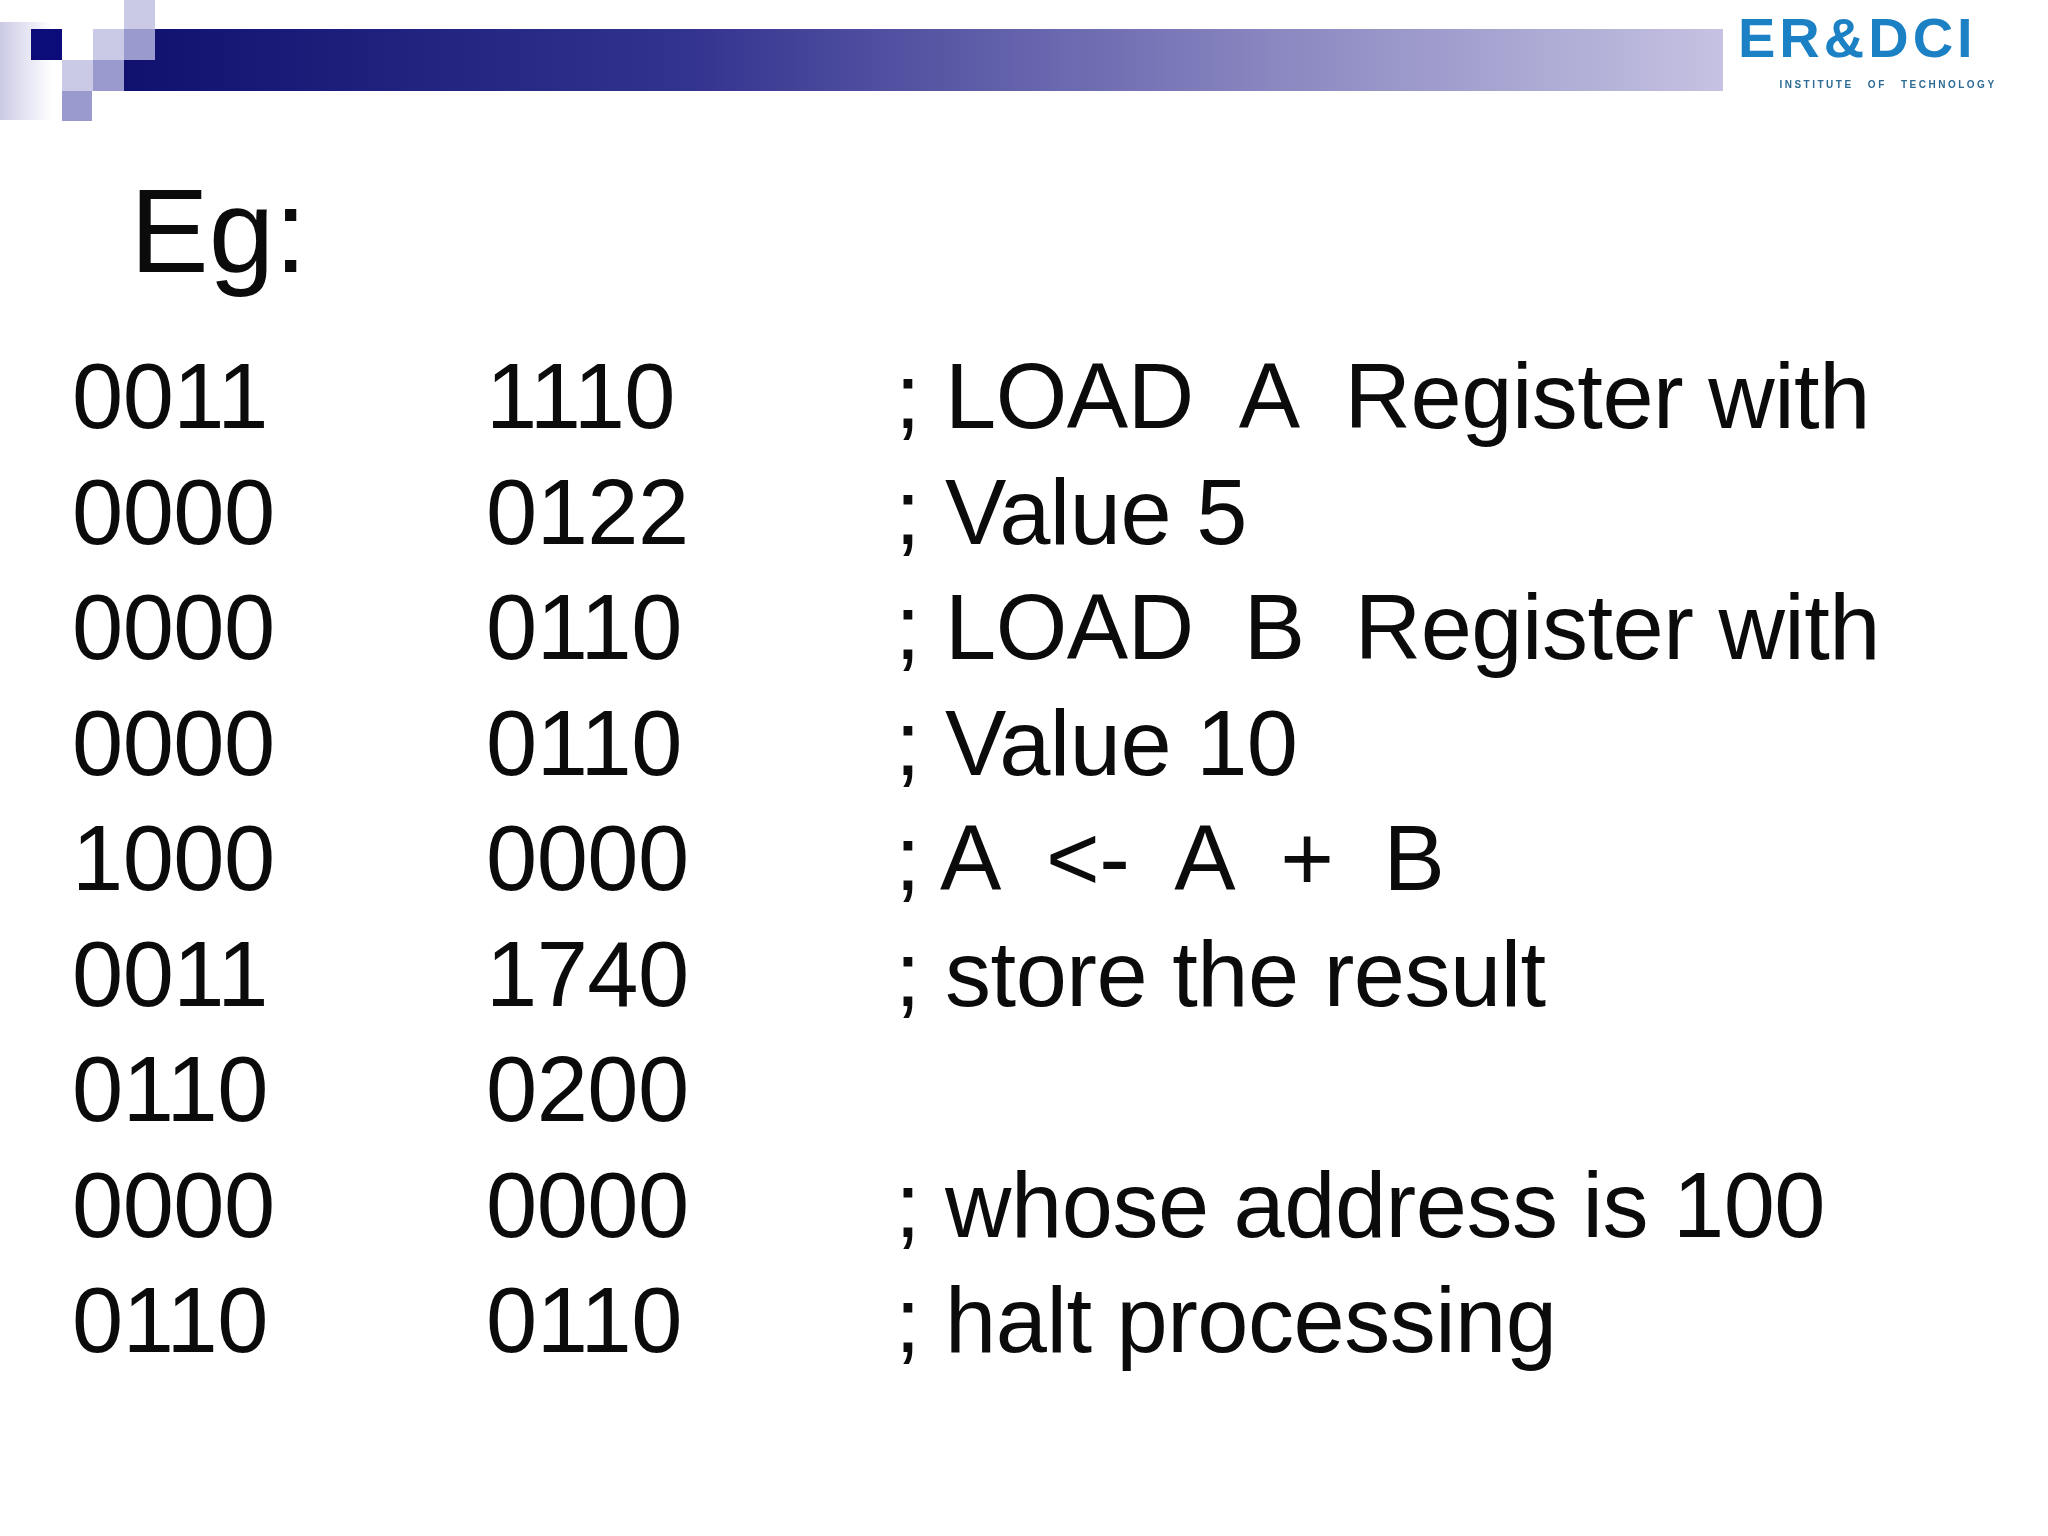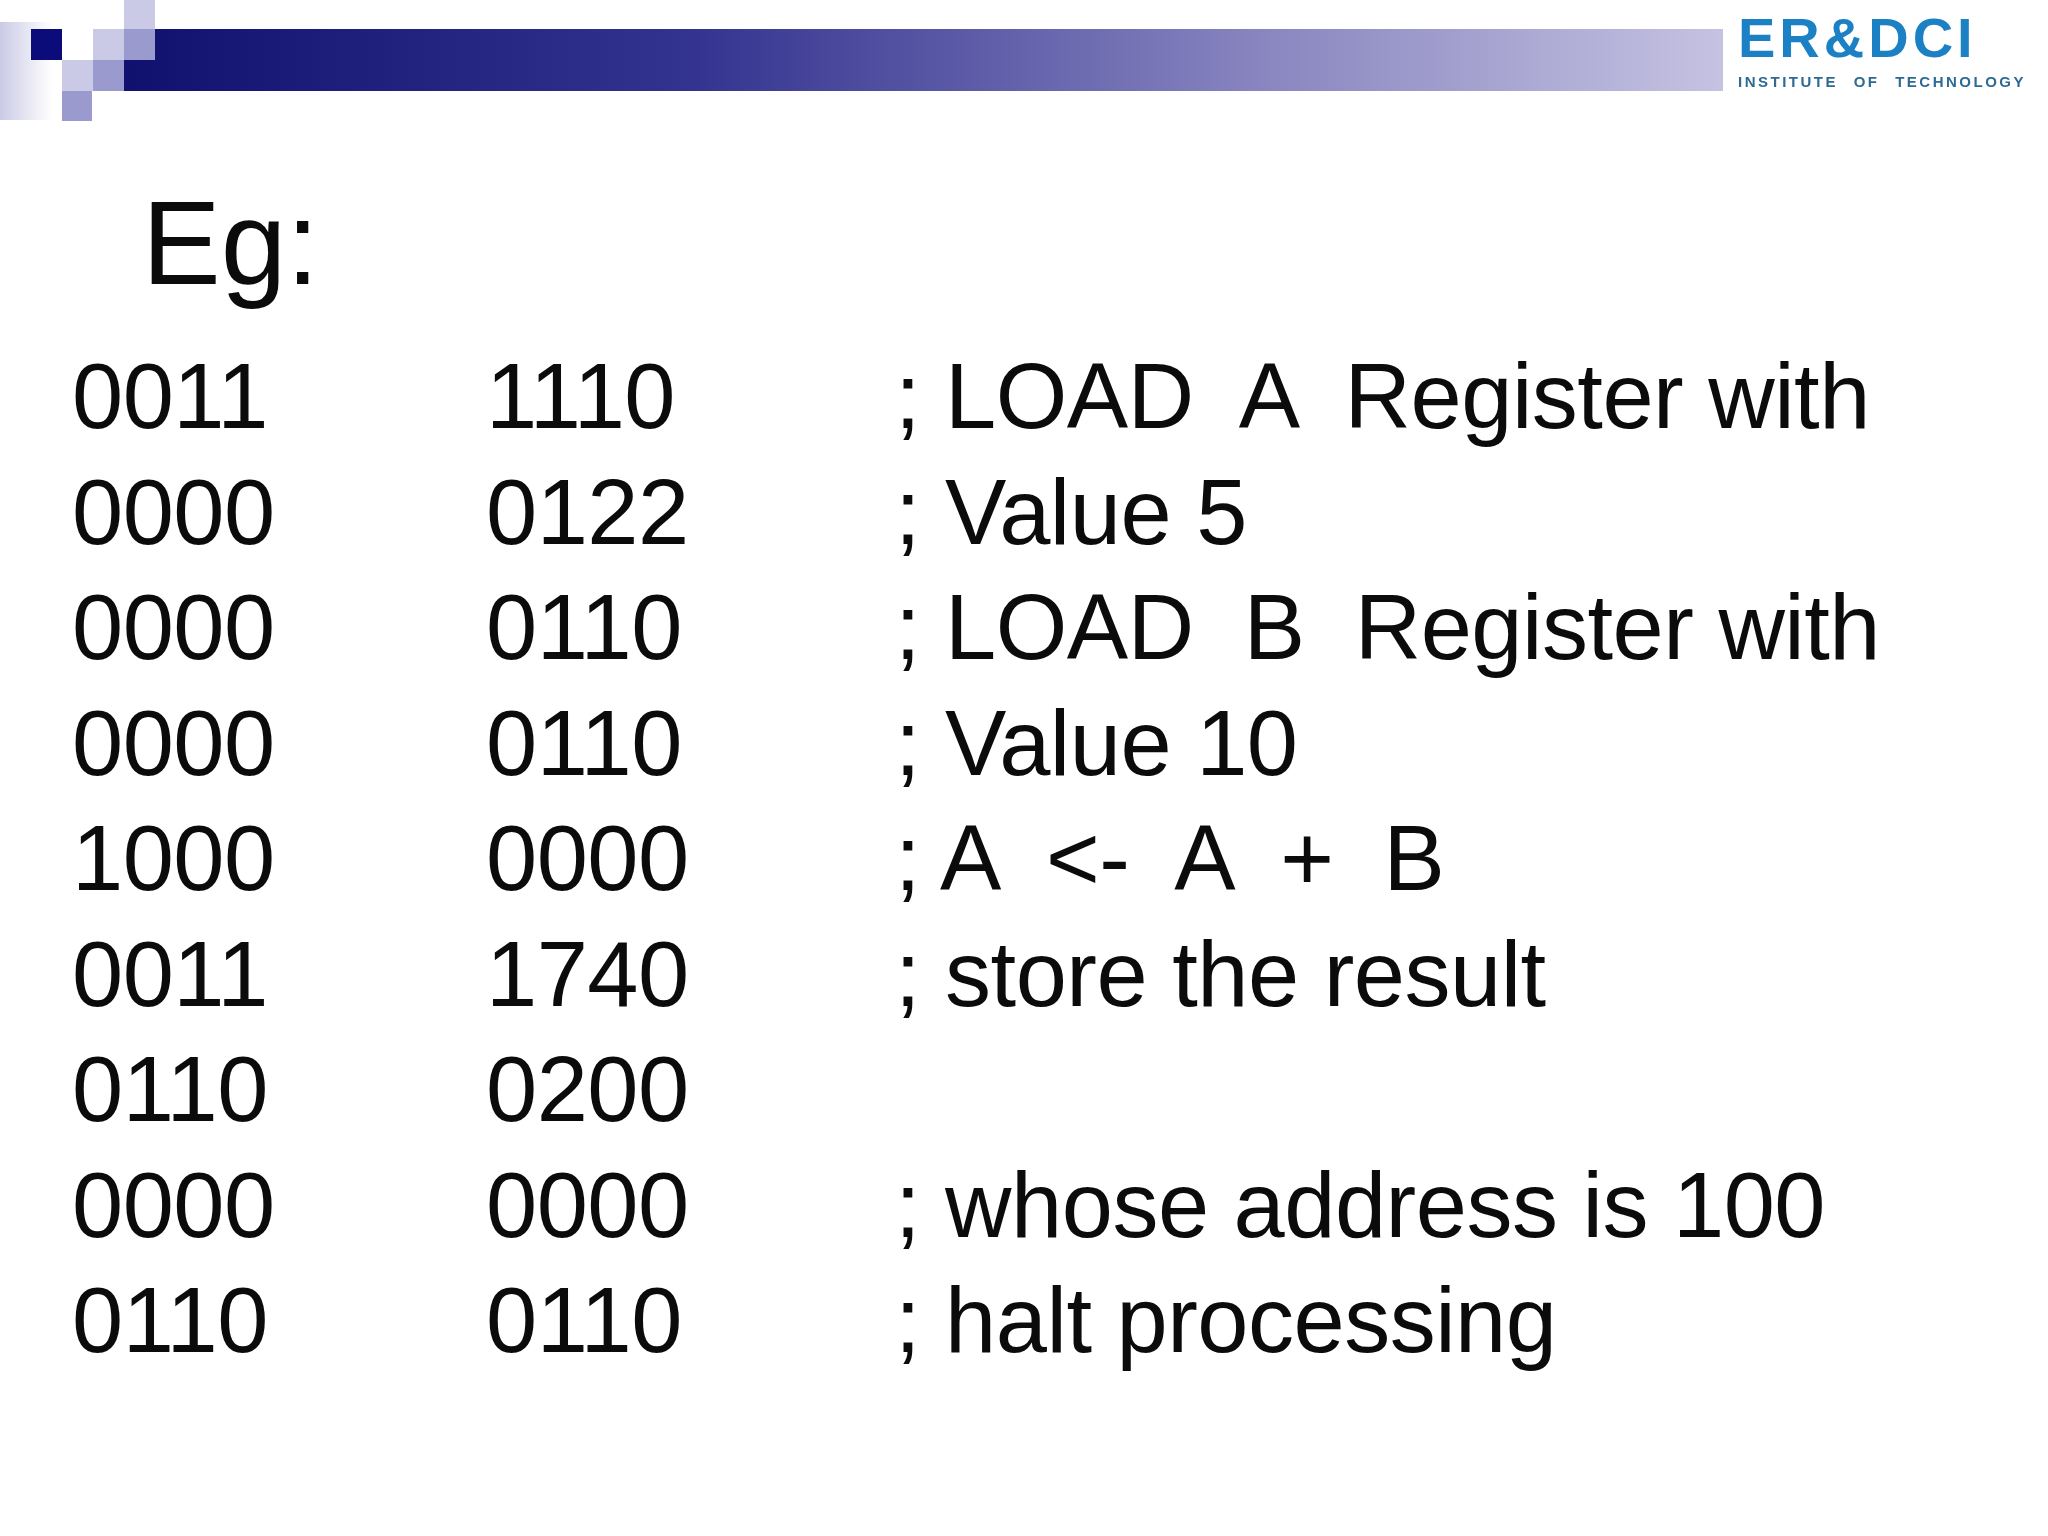--- a/index.html
+++ b/index.html
@@ -52,34 +52,35 @@
     line-height: 1;
   }
   .logo-wordmark {
     color: var(--logo-blue);
     font-size: 56px;
     font-weight: bold;
     letter-spacing: 4px;
     white-space: nowrap;
   }
   .logo-subtitle {
-    margin-top: 8px;
+    margin-top: 14px;
     color: var(--logo-subtitle-blue);
-    font-size: 15px;
+    font-size: 10px;
     font-weight: bold;
     letter-spacing: 2.5px;
     word-spacing: 9px;
     white-space: nowrap;
+    text-align: center;
   }
 
   
   .title {
     position: absolute;
     left: 130px; top: 172px;
-    margin: 12px;
+    margin: 0;
     font-size: 118px;
     font-weight: normal;
     line-height: 1;
     color: var(--text-color);
   }
 
   
   .listing {
     position: absolute;
     left: 72px; top: 339px;

